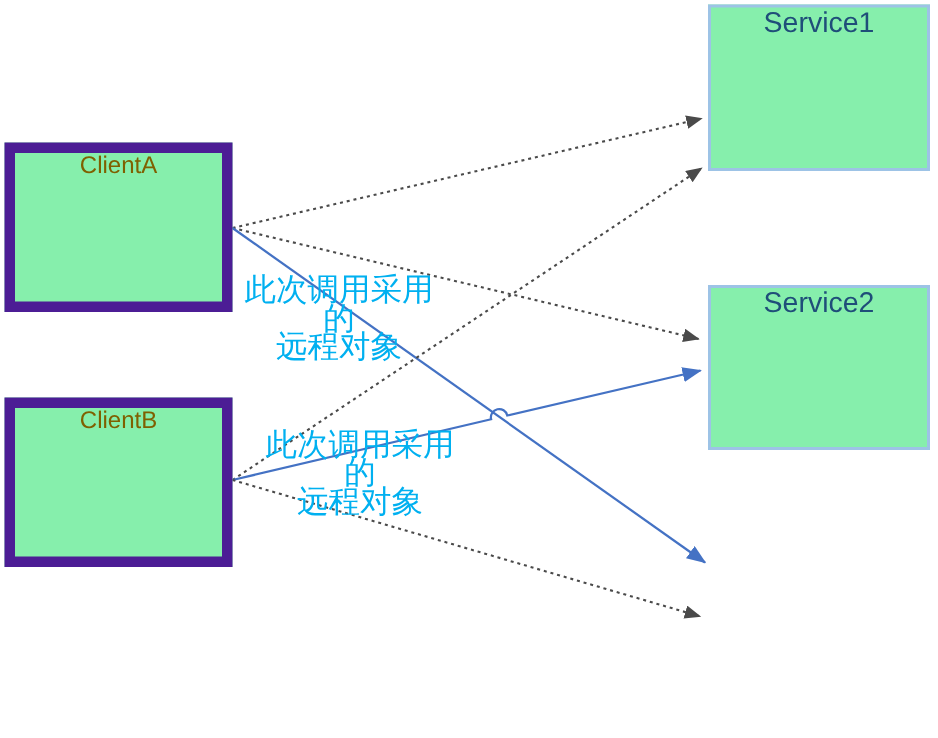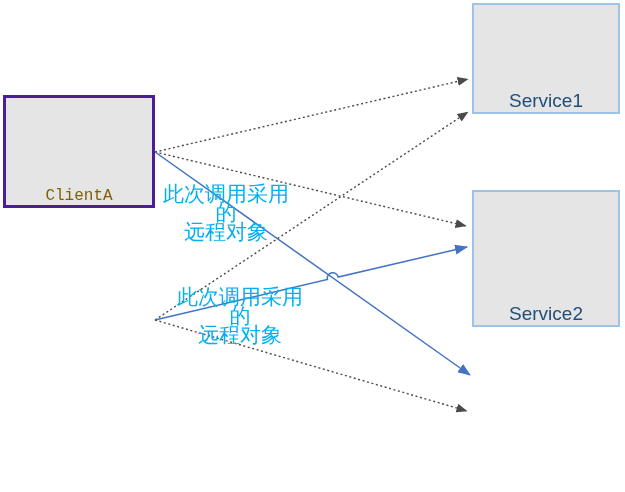--- a/index.html
+++ b/index.html
@@ -12,47 +12,46 @@
     overflow: hidden;
   }
   #arrow-layer {
     position: absolute;
     left: 0; top: 0;
     z-index: 1;
   }
   .node {
     position: absolute;
     box-sizing: border-box;
-    background: #e5e5e5;
+    background: #86efac;
     display: flex;
-    align-items: flex-end;
+    align-items: flex-start;
     justify-content: center;
     z-index: 2;
   }
   .client-box {
     left: 3px;
     width: 152px;
     height: 113px;
-    border: 3px solid #4c1d95;
+    border: 7px solid #4c1d95;
     color: #7F6000;
     font-size: 16px;
-    font-family: Liberation Mono, monospace;
   }
   #client-a { top: 95px; }
   #client-b { top: 265px; }
   .service-box {
     left: 472px;
     width: 148px;
     height: 111px;
     border: 2px solid #9DC3E6;
     color: #1F4E79;
     font-size: 19px;
   }
   #service-1 { top: 3px; }
-  #service-2 { top: 190px; height: 137px; }
+  #service-2 { top: 190px; height: 110px; }
   #service-3 { top: 377px; }
   .annotation {
     position: absolute;
     width: 132px;
     color: #00B0F0;
     font-size: 21px;
     line-height: 19px;
     text-align: center;
     z-index: 3;
   }
@@ -89,20 +88,23 @@
     <path class="solid-edge" d="M155,152 L470,375" marker-end="url(#head-blue)"></path>
     <path class="dotted-edge" d="M155,320 L468,112" marker-end="url(#head-dark)"></path>
     <path class="solid-edge" d="M155,320 L327.4,279.5 A5.5,5.5 0 0 1 338.2,277 L467,247" marker-end="url(#head-blue)"></path>
     <path class="dotted-edge" d="M155,320 L467,411" marker-end="url(#head-dark)"></path>
   </svg>
 
   <div id="client-a" class="node client-box">
     <span>ClientA</span>
   </div>
 
+  <div id="client-b" class="node client-box">
+    <span>ClientB</span>
+  </div>
 
   <div id="service-1" class="node service-box">
     <span>Service1</span>
   </div>
 
   <div id="service-2" class="node service-box">
     <span>Service2</span>
   </div>
 
 

